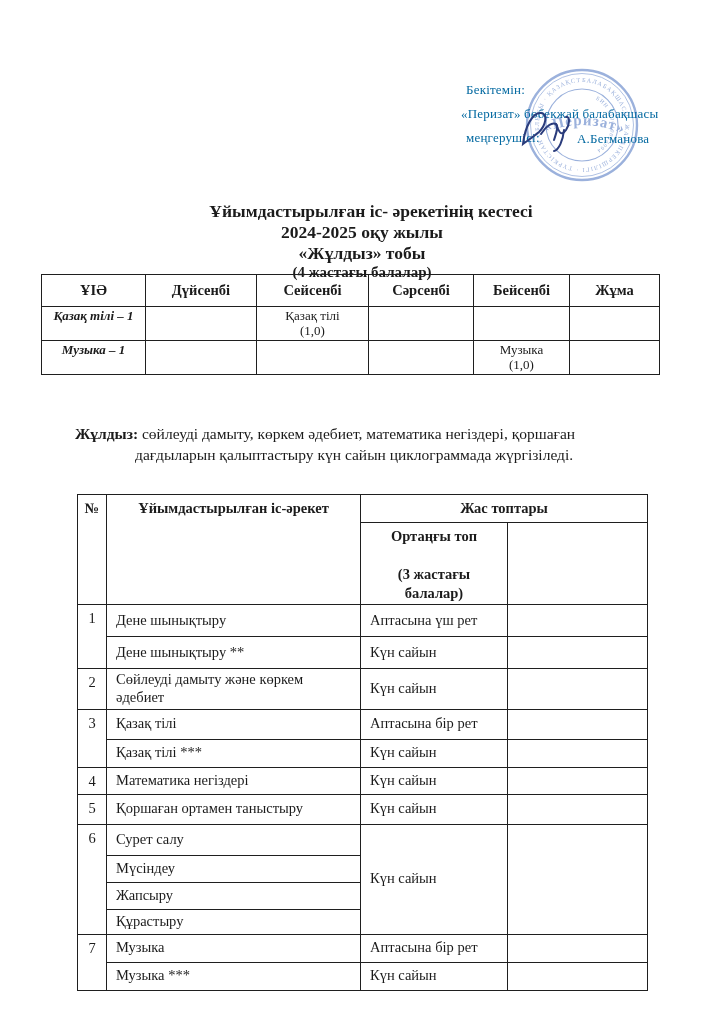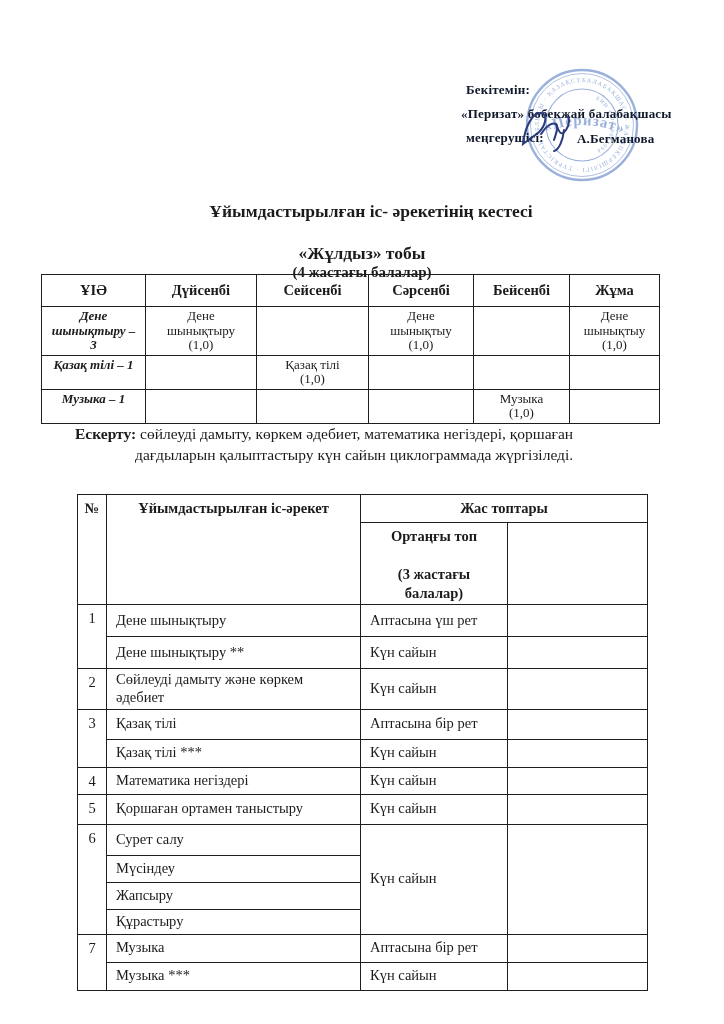--- a/index.html
+++ b/index.html
@@ -6,21 +6,21 @@
   .page {
     position:relative; width:724px; height:1024px; margin:0 auto;
     background:#ffffff; color:#1b1b1b;
     font-family:"Liberation Serif", serif;
     overflow:hidden;
   }
   .pre { white-space:pre-line; }
 
   
   .stamp { position:absolute; left:522px; top:65px; width:120px; height:120px; opacity:.85; }
-  .approval-line { position:absolute; font-weight:bold; font-size:13px; color:#0f172a; letter-spacing:.2px; }
+  .approval-line { position:absolute; font-weight:normal; font-size:13px; color:#0369a1; letter-spacing:.2px; }
   .appr1 { left:466px; top:82px; }
   .appr2 { left:461px; top:106px; }
   .appr3 { left:466px; top:130px; }
   .appr-name { left:577px; top:131px; }
   .signature { position:absolute; left:517px; top:104px; width:64px; height:50px; }
 
   
   .title-line { position:absolute; left:0; width:100%; text-align:center; font-weight:bold; }
   .tl1 { top:201px; font-size:17.5px;padding-left:9px; }
   .tl2 { top:222px; font-size:17.5px; }
@@ -79,20 +79,21 @@
     <g fill="none" stroke="#2a3c7c" stroke-width="2" stroke-linecap="round">
       <path d="M6,40 C8,22 16,8 24,9 C31,10 29,21 22,28 C16,33 10,37 6,40 Z"></path>
       <path d="M24,30 C29,22 35,18 39,20 C42,22 39,30 37,36"></path>
       <path d="M39,20 C42,28 44,33 49,26 C53,20 53,12 49,13"></path>
       <path d="M47,26 C46,36 42,46 37,47"></path>
     </g>
   </svg>
   <div class="approval-line appr-name">А.Бегманова</div>
 
   <div class="title-line tl1">Ұйымдастырылған іс- әрекетінің кестесі</div>
+  <div class="title-line tl2">2024-2025 оқу жылы</div>
   <div class="title-line tl3">«Жұлдыз» тобы</div>
   <div class="title-line tl4">(4 жастағы балалар)</div>
 
   <table class="t1">
     <colgroup>
       <col style="width:104px">
         <col style="width:111px">
         <col style="width:112px">
       <col style="width:105px">
         <col style="width:96px">
@@ -100,36 +101,20 @@
     </colgroup>
     <tbody>
         <tr>
       <th>ҰІӘ</th>
       <th>Дүйсенбі</th>
       <th>Сейсенбі</th>
       <th>Сәрсенбі</th>
       <th>Бейсенбі</th>
       <th>Жұма</th>
     </tr>
-    <tr style="height:45px">
-      <td class="subject pre">Дене
-шынықтыру –
-3</td>
-      <td class="pre">Дене
-шынықтыру
-(1,0)</td>
-      <td class="pre"></td>
-      <td class="pre">Дене
-шынықтыу
-(1,0)</td>
-      <td class="pre"></td>
-      <td class="pre">Дене
-шынықтыу
-(1,0)</td>
-    </tr>
     <tr style="height:32px">
       <td class="subject pre">Қазақ тілі – 1</td>
       <td class="pre"></td>
       <td class="pre">Қазақ тілі
 (1,0)</td>
       <td class="pre"></td>
       <td class="pre"></td>
       <td class="pre"></td>
     </tr>
     <tr style="height:30px">
@@ -138,21 +123,21 @@
       <td class="pre"></td>
       <td class="pre"></td>
       <td class="pre">Музыка
 (1,0)</td>
       <td class="pre"></td>
     </tr>
   </tbody>
     </table>
 
   <div class="note">
-    <div><b>Ескерту:</b> <span>сөйлеуді дамыту, көркем әдебиет, математика негіздері, қоршаған</span></div>
+    <div><b>Жұлдыз:</b> <span>сөйлеуді дамыту, көркем әдебиет, математика негіздері, қоршаған</span></div>
     <div class="cont">дағдыларын  қалыптастыру күн сайын циклограммада жүргізіледі.</div>
   </div>
 
   <table class="t2">
     <colgroup>
       <col style="width:29px">
         <col style="width:254px">
         <col style="width:147px">
         <col style="width:140px">
     </colgroup>

